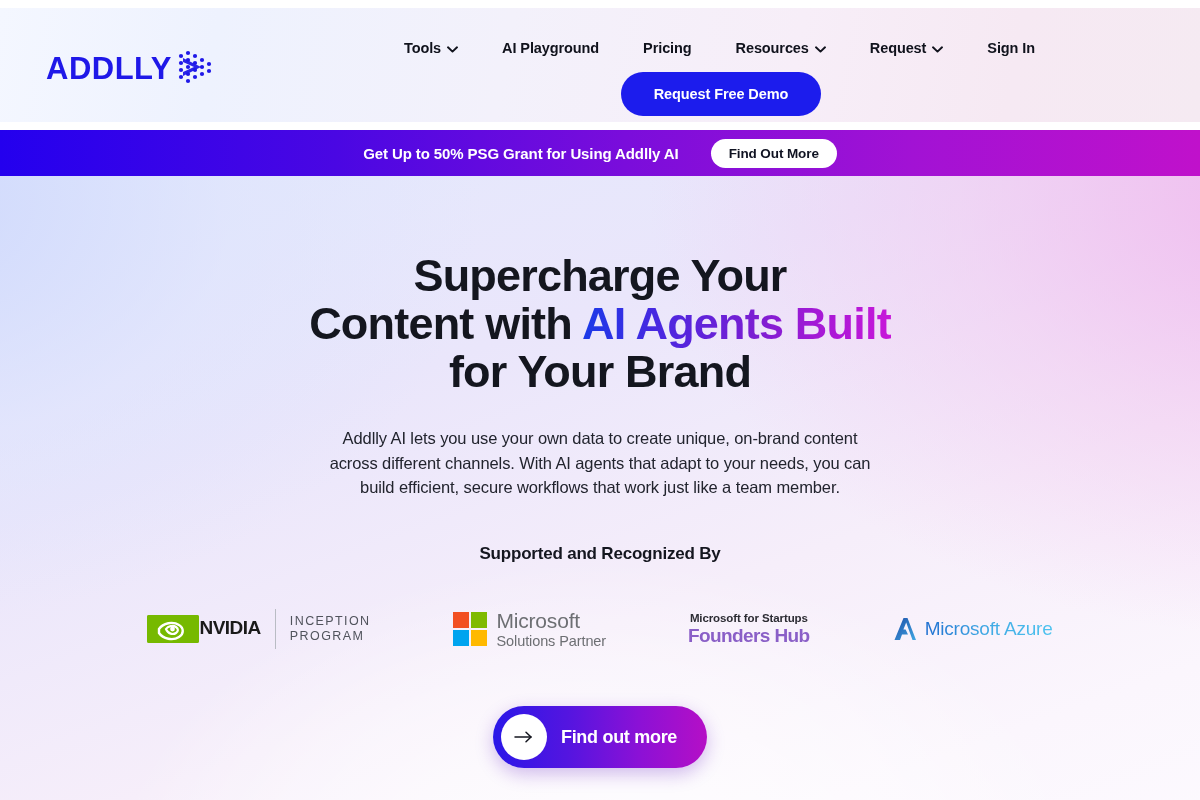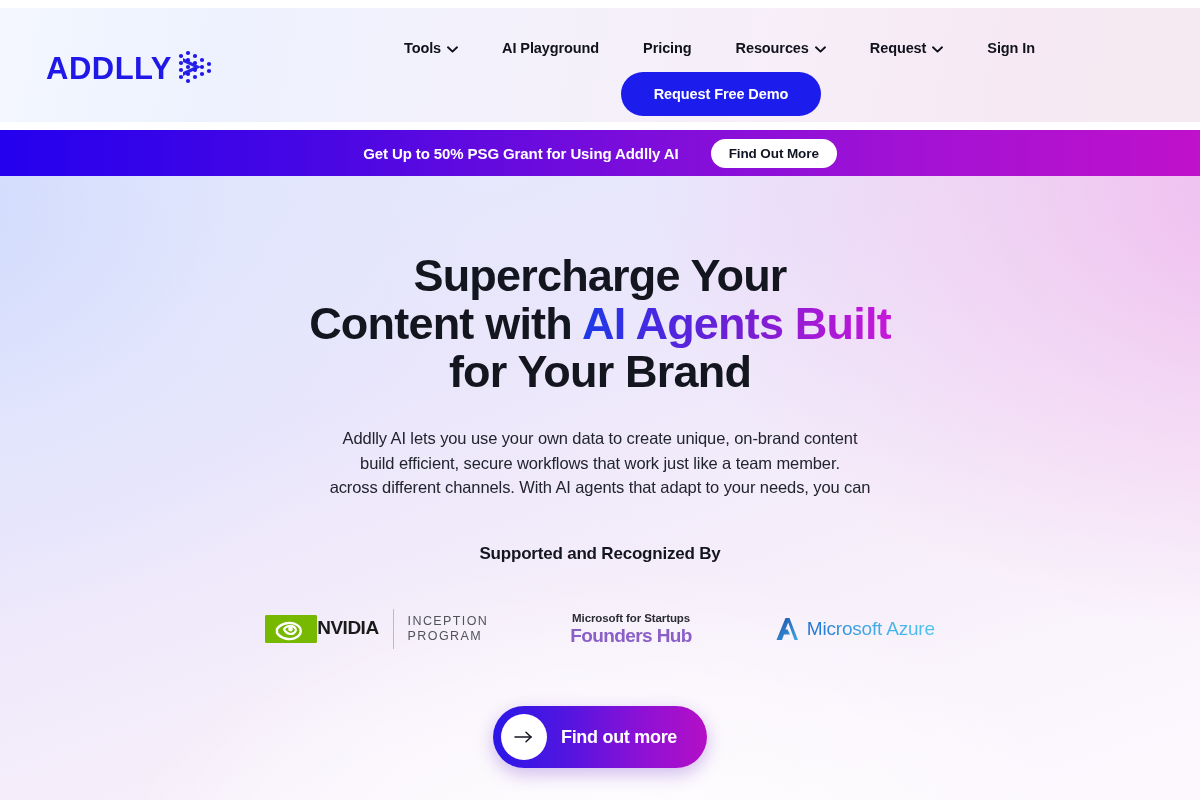--- a/index.html
+++ b/index.html
@@ -279,22 +279,22 @@
   <div class="hero">
 
     <h1 class="headline">
       <span>Supercharge Your</span><br>
       <span>Content with </span><span class="grad-text">AI Agents Built</span><br>
       <span>for Your Brand</span>
     </h1>
 
     <p class="subtitle">
       <span>Addlly AI lets you use your own data to create unique, on-brand content</span>
+      <span>across different channels. With AI agents that adapt to your needs, you can</span>
       <span>build efficient, secure workflows that work just like a team member.</span>
-      <span>across different channels. With AI agents that adapt to your needs, you can</span>
     </p>
 
     <div class="supported-title">Supported and Recognized By</div>
 
     <div class="logos">
 
       <div class="logo-item nv">
         <div class="nv-left">
           <span class="nv-eye">
             <svg width="52" height="28" viewBox="0 0 52 28">
@@ -306,20 +306,32 @@
           </span>
           <span class="nv-word">NVIDIA</span>
         </div>
         <div class="nv-div"></div>
         <div class="nv-right">
           <div>INCEPTION</div>
           <div>PROGRAM</div>
         </div>
       </div>
 
+      <div class="logo-item ms">
+        <span class="ms-grid">
+          <i style="background:#f25022"></i>
+            <i style="background:#7fba00"></i>
+          <i style="background:#00a4ef"></i>
+            <i style="background:#ffb900"></i>
+        </span>
+        <span class="ms-txt">
+          <span class="ms-t1">Microsoft</span>
+          <span class="ms-t2">Solutions Partner</span>
+        </span>
+      </div>
 
       <div class="logo-item fh">
         <span class="fh-t1">Microsoft for Startups</span>
         <span class="fh-t2">Founders Hub</span>
       </div>
 
       <div class="logo-item az">
         <span class="az-mark">
           <svg width="26" height="26" viewBox="0 0 26 26">
             <defs>

